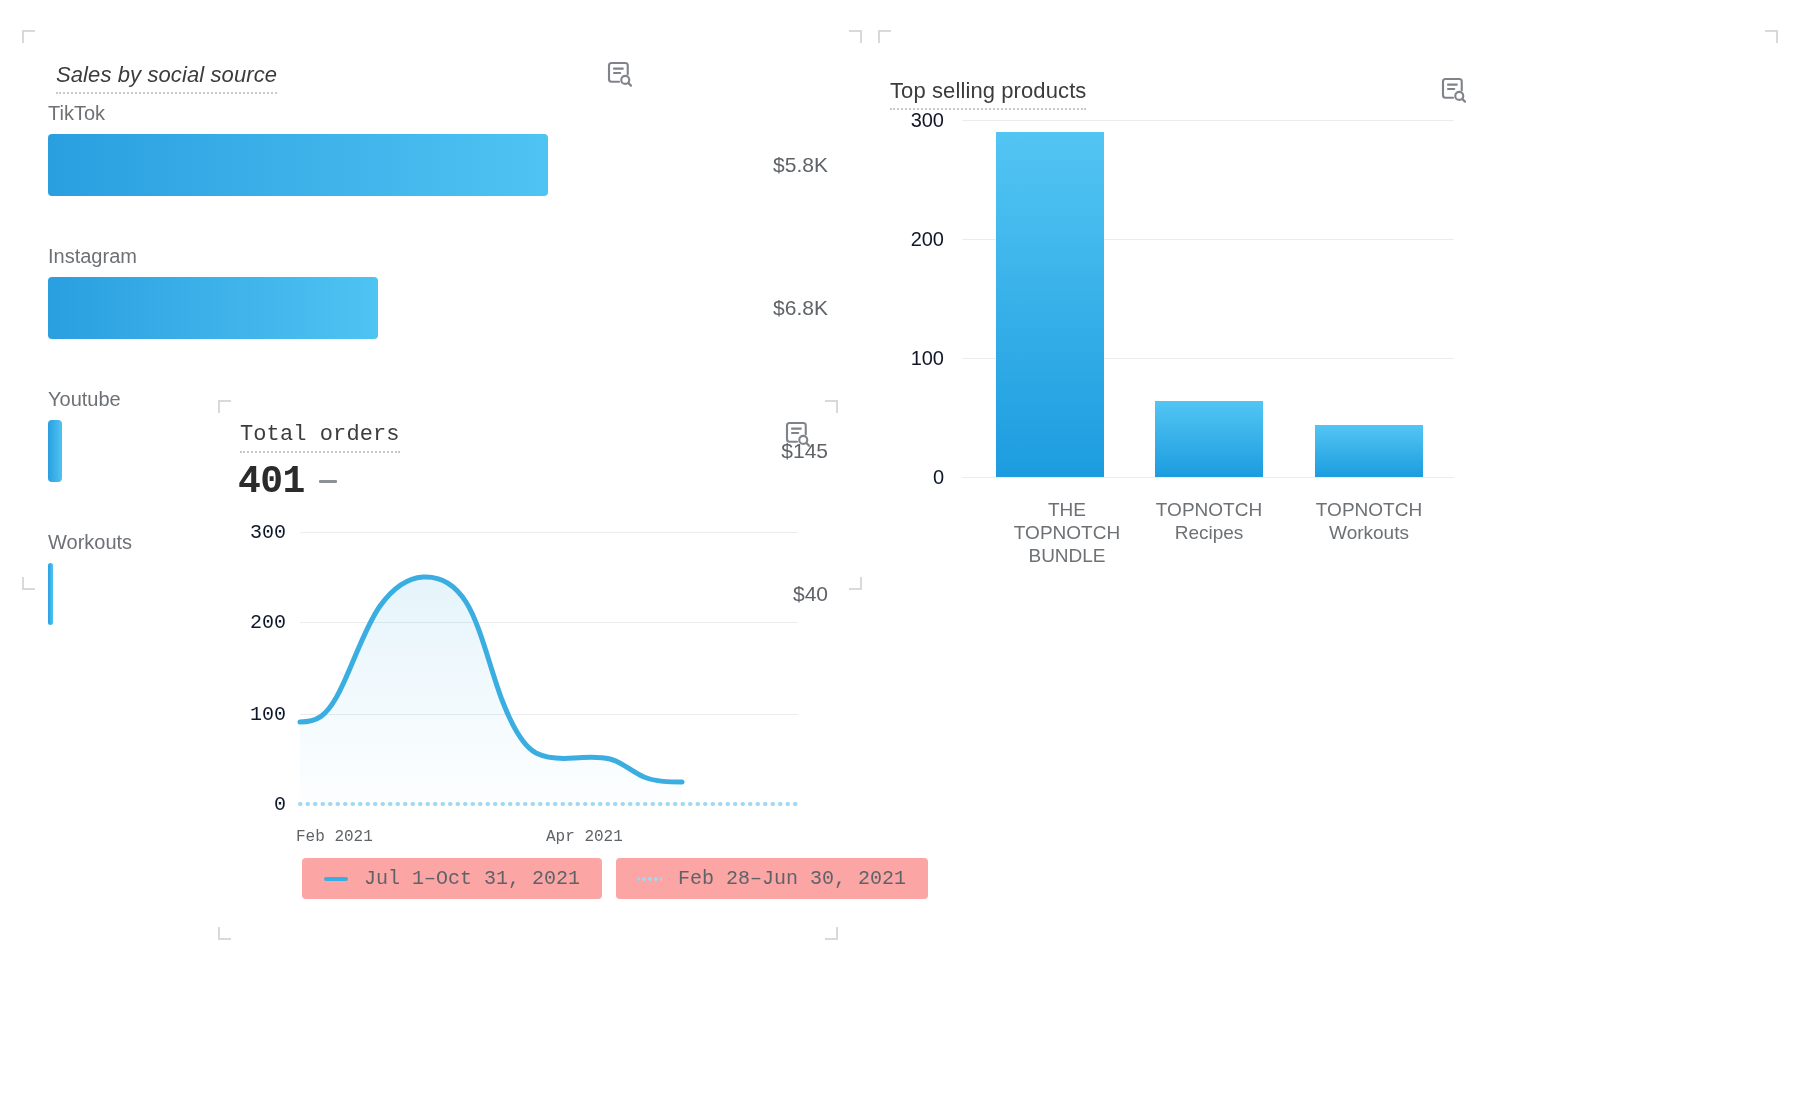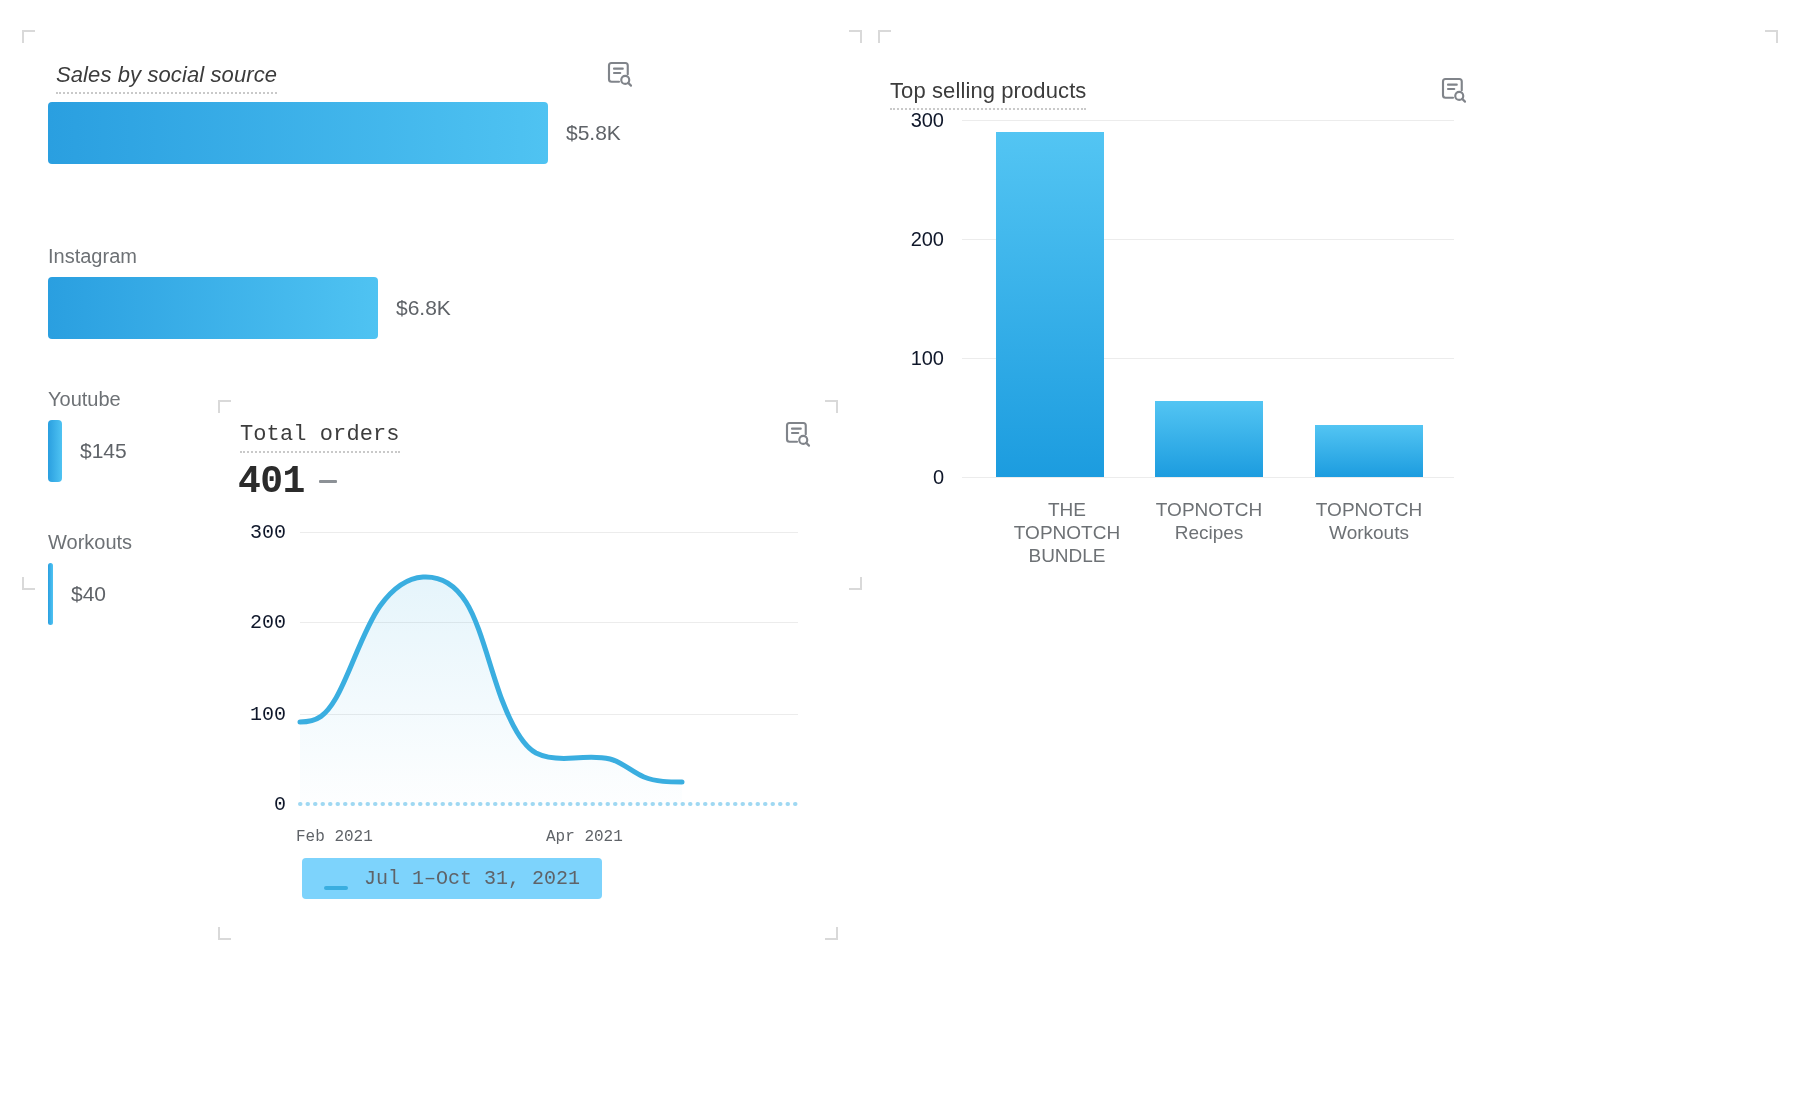--- a/index.html
+++ b/index.html
@@ -76,20 +76,21 @@
   .social-row { position: absolute; left: 26px; width: 780px; }
   .social-label {
     font-size: 20px;
     color: #6d7175;
     margin-bottom: 9px;
     white-space: nowrap;
   }
   .social-bar-line {
     display: flex;
     align-items: center;
+    justify-content: space-between;
   }
   .social-bar {
     background: linear-gradient(90deg, #2a9fe0 0%, #4fc3f2 100%);
     border-radius: 4px;
   }
   .social-value {
     font-size: 21px;
     color: #5f6368;
     margin-left: 18px;
     white-space: nowrap;
@@ -145,22 +146,22 @@
   }
   #orders-legend {
     position: absolute;
     left: 84px;
     top: 458px;
     display: flex;
     gap: 14px;
   }
   .legend-pill {
     display: flex;
-    align-items: flex-end;
-    background: #7dd3fc;
+    align-items: center;
+    background: #fca5a5;
     border-radius: 4px;
     padding: 9px 22px;
     font-size: 20px;
     color: #5f6368;
     white-space: nowrap;
     cursor: pointer;
   }
   .legend-swatch-solid {
     display: inline-block;
     width: 24px;
@@ -224,20 +225,21 @@
     <svg viewBox="0 0 24 24" fill="none" stroke="currentColor" stroke-width="1.7" stroke-linecap="round" stroke-linejoin="round">
       <path d="M19 13V6a2 2 0 0 0-2-2H6a2 2 0 0 0-2 2v11a2 2 0 0 0 2 2h6"></path>
       <line x1="8" y1="8.5" x2="15" y2="8.5"></line>
       <line x1="8" y1="12" x2="13" y2="12"></line>
       <circle cx="17" cy="17.5" r="3.2"></circle>
       <line x1="19.4" y1="19.9" x2="21.6" y2="22.1"></line>
     </svg>
   </div>
 
   <div class="social-row" style="top:72px;">
+    <div class="social-label">TikTok</div>
     <div class="social-bar-line">
       <div class="social-bar" style="width:500px;height:62px;"></div>
       <div class="social-value">$5.8K</div>
     </div>
   </div>
 
   <div class="social-row" style="top:215px;">
     <div class="social-label">Instagram</div>
     <div class="social-bar-line">
       <div class="social-bar" style="width:330px;height:62px;"></div>
@@ -342,20 +344,24 @@
 
     <div class="xtick" style="left:78px; top:318px;">Feb 2021</div>
     <div class="xtick" style="left:328px; top:318px;">Apr 2021</div>
   </div>
 
   <div id="orders-legend">
     <div class="legend-pill">
       <span class="legend-swatch-solid"></span>
       <span>Jul 1–Oct 31, 2021</span>
     </div>
+    <div class="legend-pill">
+      <span class="legend-swatch-dotted"></span>
+      <span>Feb 28–Jun 30, 2021</span>
+    </div>
   </div>
 </div>
 
 <div class="card" id="top-card">
   <span class="corner tl"></span>
   <span class="corner tr"></span>
 
   <div class="card-title" id="top-title">Top selling products</div>
 
   <div class="report-icon" id="top-report-icon">

